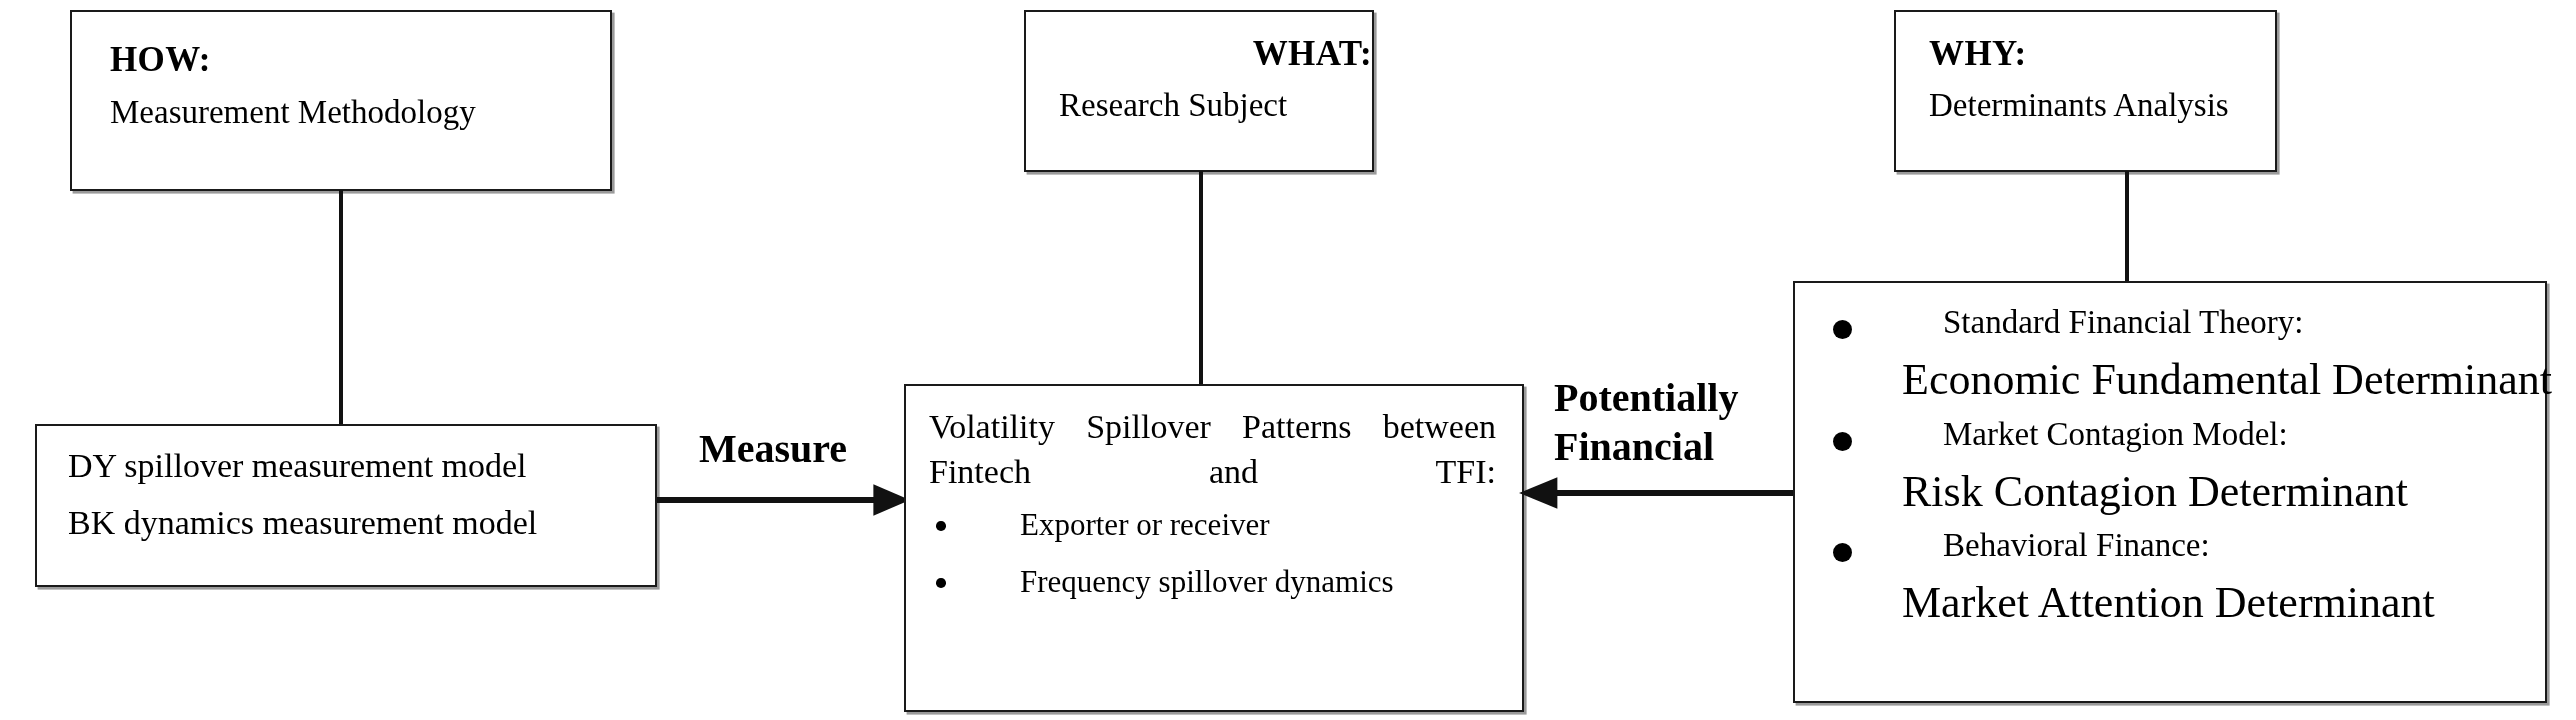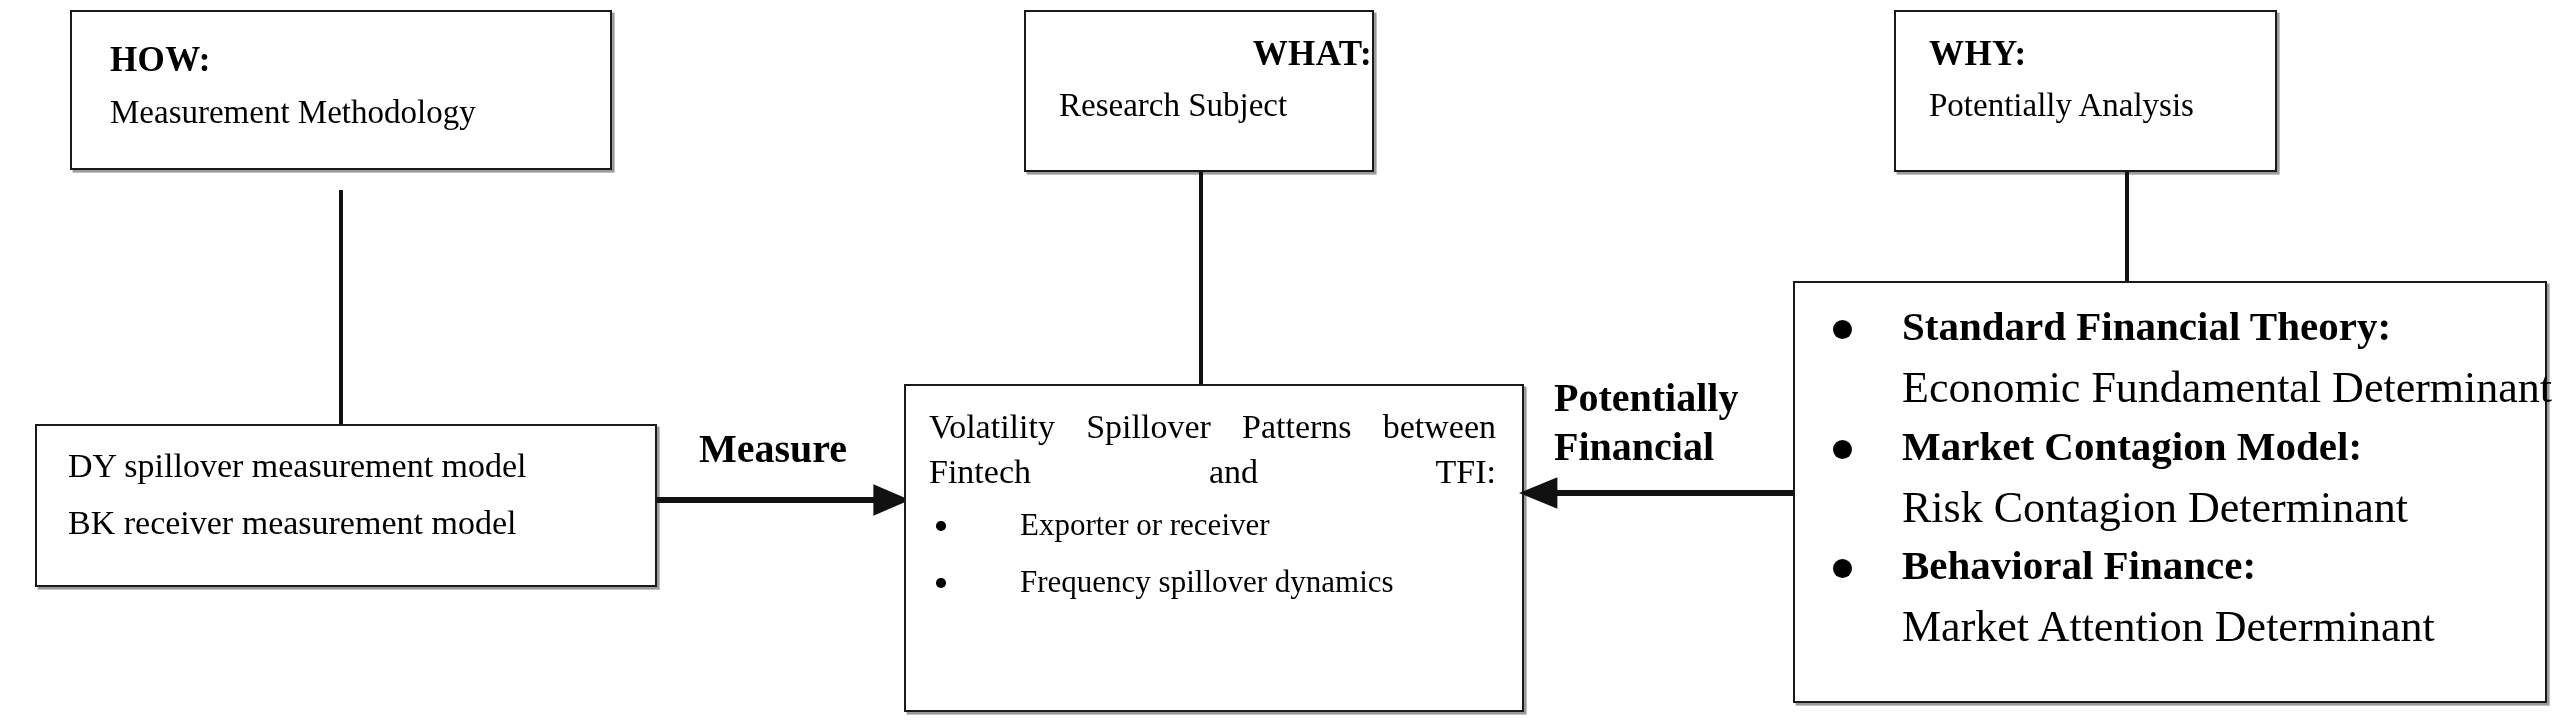--- a/index.html
+++ b/index.html
@@ -31,21 +31,21 @@
     line-height: 1.0;
     letter-spacing: 0.4px;
   }
   .hdr-sub {
     font-weight: normal;
     font-size: 33px;
     line-height: 1.0;
   }
 
   
-  #how-box   { left: 70px;  top: 9.6px;  width: 542px;  height: 160px; }
+  #how-box   { left: 70px;  top: 9.6px;  width: 542px;  height: 181px; }
   #what-box  { left: 1024px; top: 9.6px; width: 350px;  height: 162px; }
   #why-box   { left: 1894px; top: 9.6px; width: 383px;  height: 162px; }
 
   .hdr-inner { padding: 24.5px 0 0 33px; }
   #how-box .hdr-inner  { padding: 30px 0 0 38px; }
   #how-box .hdr-title  { margin-bottom: 19px; }
   #what-box .hdr-title { margin-bottom: 17.5px; text-align: right; }
   #why-box .hdr-title  { margin-bottom: 17.5px; }
 
   
@@ -103,25 +103,26 @@
   .det-dot {
     position: absolute;
     left: 38px;
     top: 14px;
     width: 19px;
     height: 19px;
     background: #000000;
     border-radius: 50%;
   }
   .det-title {
-    font-weight: bold;
-    font-size: 41px;
+    font-weight: normal;
+    font-size: 33px;
     line-height: 1.0;
     margin-bottom: 19px;
     white-space: nowrap;
+    margin-left: 41px;
   }
   .det-sub {
     font-weight: normal;
     font-size: 44px;
     line-height: 1.0;
     white-space: nowrap;
   }
 
   
   .vline {
@@ -164,31 +165,31 @@
   <div class="box" id="what-box">
     <div class="hdr-inner">
       <div class="hdr-title">WHAT:</div>
       <div class="hdr-sub">Research Subject</div>
     </div>
   </div>
 
   <div class="box" id="why-box">
     <div class="hdr-inner">
       <div class="hdr-title">WHY:</div>
-      <div class="hdr-sub">Potentially Analysis</div>
+      <div class="hdr-sub">Determinants Analysis</div>
     </div>
   </div>
 
   <div class="vline" id="how-vline"></div>
   <div class="vline" id="what-vline"></div>
   <div class="vline" id="why-vline"></div>
 
   <div class="box" id="models-box">
     <div class="model-line">DY spillover measurement model</div>
-    <div class="model-line">BK receiver measurement model</div>
+    <div class="model-line">BK dynamics measurement model</div>
   </div>
 
   <div class="arrow-label" id="measure-label">Measure</div>
   <div class="arrow-wrap" id="measure-arrow">
     <svg width="253" height="42" viewBox="0 0 290 48">
       <line x1="0" y1="24" x2="258" y2="24" stroke="#111111" stroke-width="7"></line>
       <polygon points="290,24 248,6 248,42" fill="#111111"></polygon>
     </svg>
   </div>
 

